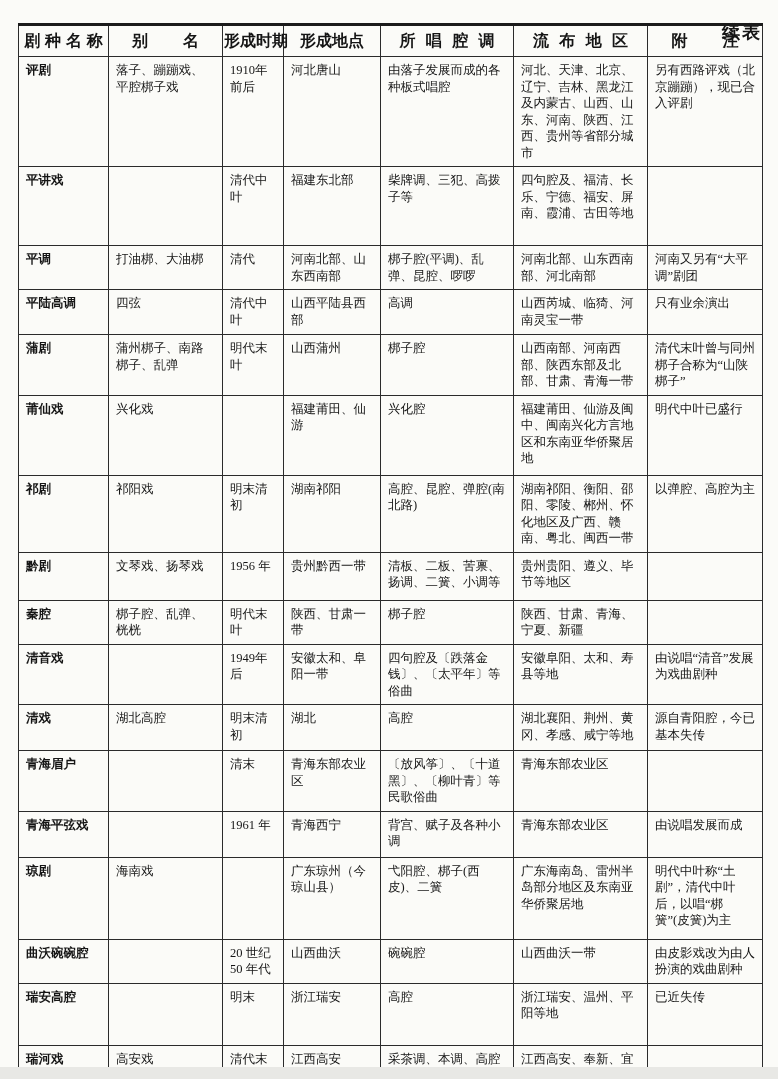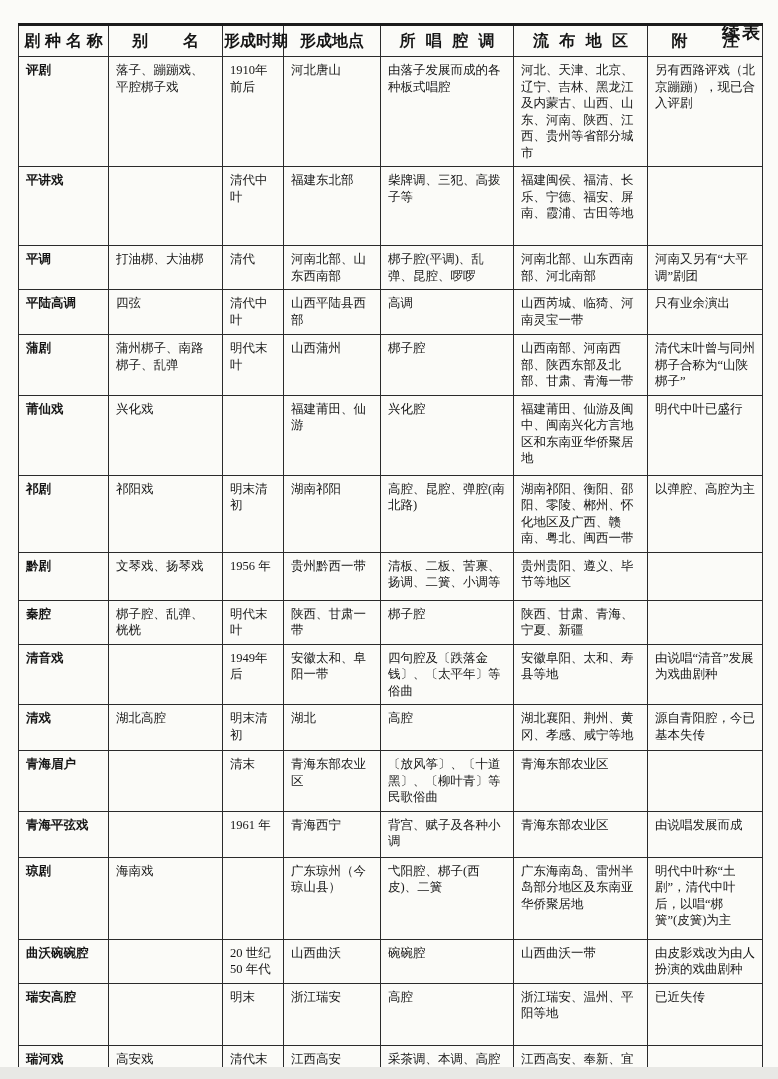--- a/index.html
+++ b/index.html
@@ -97,21 +97,21 @@
         <td>由落子发展而成的各种板式唱腔</td>
         <td>河北、天津、北京、辽宁、吉林、黑龙江及内蒙古、山西、山东、河南、陕西、江西、贵州等省部分城市</td>
         <td>另有西路评戏（北京蹦蹦），现已合入评剧</td>
       </tr>
       <tr style="height: 79px;">
         <td>平讲戏</td>
         <td></td>
         <td>清代中叶</td>
         <td>福建东北部</td>
         <td>柴牌调、三犯、高拨子等</td>
-        <td>福建闽侯、福清、长乐、宁德、福安、屏南、霞浦、古田等地</td>
+        <td>四句腔及、福清、长乐、宁德、福安、屏南、霞浦、古田等地</td>
         <td></td>
       </tr>
       <tr style="height: 42px;">
         <td>平调</td>
         <td>打油梆、大油梆</td>
         <td>清代</td>
         <td>河南北部、山东西南部</td>
         <td>梆子腔(平调)、乱弹、昆腔、啰啰</td>
         <td>河南北部、山东西南部、河北南部</td>
         <td>河南又另有“大平调”剧团</td>

